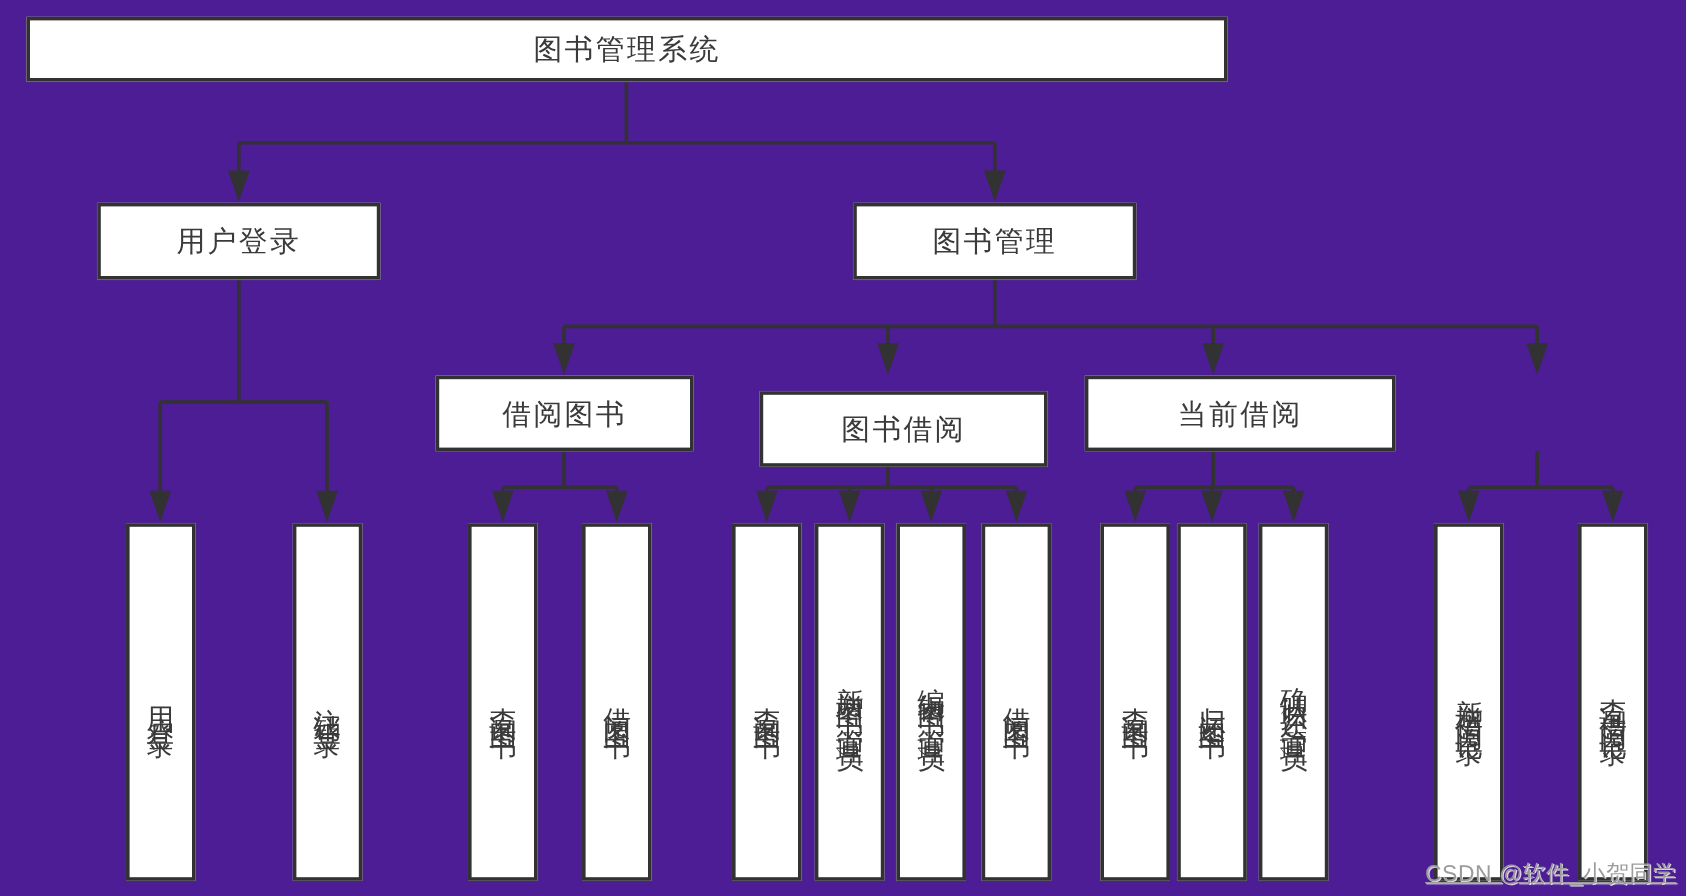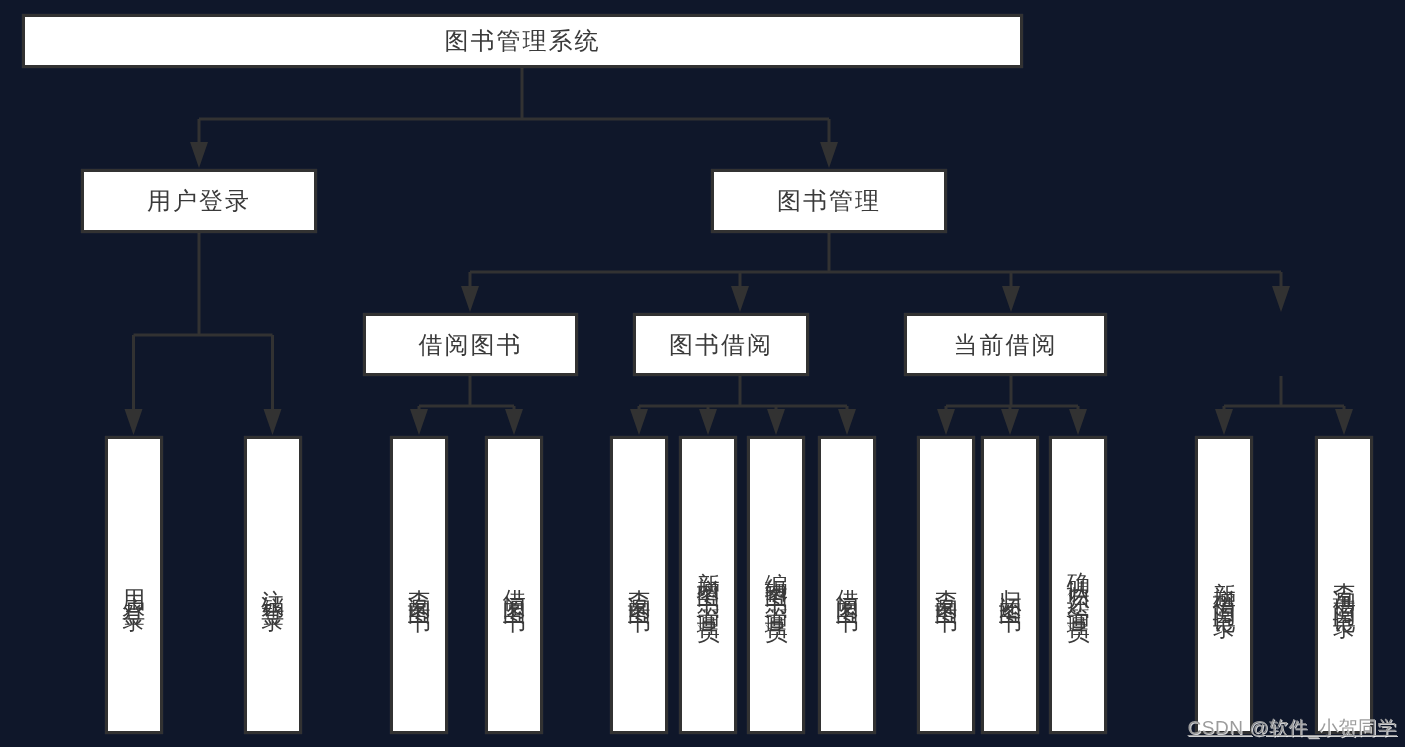--- a/index.html
+++ b/index.html
@@ -1,19 +1,19 @@
 <!DOCTYPE html>
 <html><head>
 <meta charset="utf-8">
 <style>
   html, body { margin:0; padding:0; background:#ffffff; }
   .stage {
     position:relative;
     width:1405px; height:747px;
-    background:#0f172a;
+    background:#4c1d95;
     font-family:"Liberation Sans", sans-serif;
     overflow:hidden;
   }
   .wires { position:absolute; left:0; top:0; z-index:1; }
   .box {
     position:absolute;
     box-sizing:border-box;
     background:#ffffff;
     border:3px solid #323232;
     display:flex; align-items:center; justify-content:center;
@@ -89,24 +89,24 @@
   <div class="box hbox" style="left:81px; top:169px; width:236px; height:64px;">
     <span class="lbl">用户登录</span>
   </div>
   <div class="box hbox" style="left:711px; top:169px; width:236px; height:64px;">
     <span class="lbl">图书管理</span>
   </div>
 
   <div class="box hbox" style="left:363px; top:313px; width:215px; height:63px;">
     <span class="lbl">借阅图书</span>
   </div>
-  <div class="box hbox" style="left:633px; top:313px; width:176px; height:63px;">
+  <div class="box hbox" style="left:633px; top:326px; width:240px; height:63px;">
     <span class="lbl">图书借阅</span>
   </div>
-  <div class="box hbox" style="left:904px; top:313px; width:203px; height:63px;">
+  <div class="box hbox" style="left:904px; top:313px; width:259px; height:63px;">
     <span class="lbl">当前借阅</span>
   </div>
 
   <div class="box vbox" style="left:104.5px; top:436px; width:58px; height:298px;">
     <span class="lbl">用户登录</span>
   </div>
   <div class="box vbox" style="left:243.5px; top:436px; width:58px; height:298px;">
     <span class="lbl">注销登录</span>
   </div>
 

